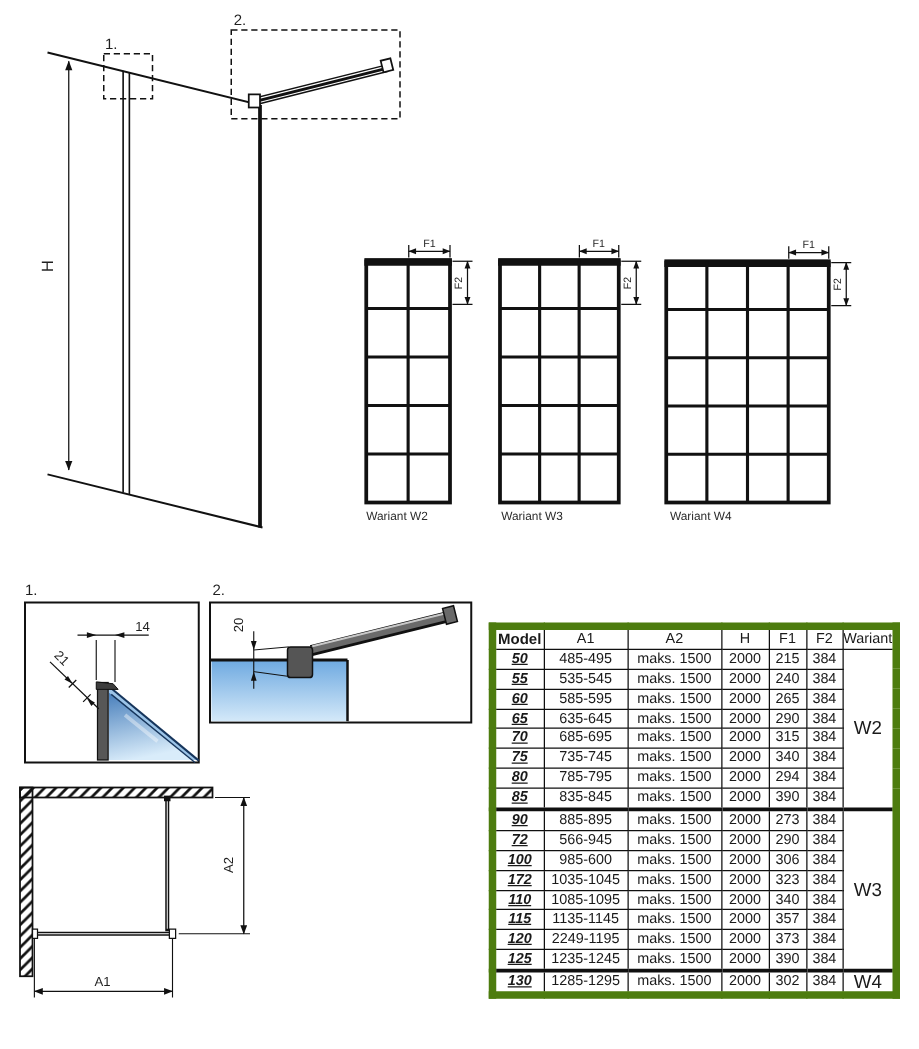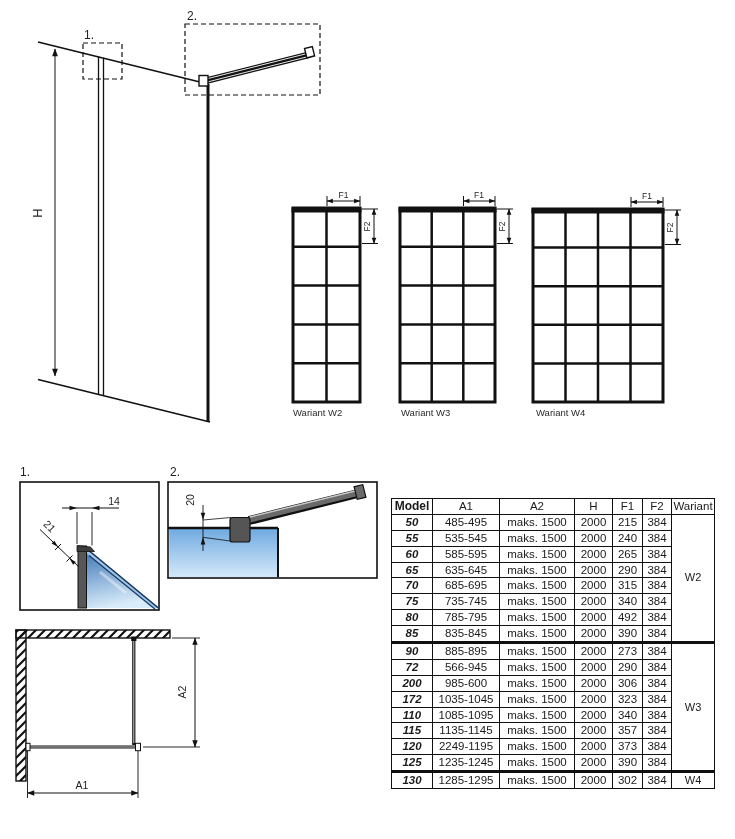--- a/index.html
+++ b/index.html
@@ -11,34 +11,34 @@
   svg { display:block; }
   svg text { fill:#1f1f1f; font-family:"Liberation Sans", sans-serif; }
   .lbl-callout { font-size:12px; }
   .lbl-dim   { font-size:10.5px; }
   .lbl-dim-s { font-size:8.5px; }
   .lbl-variant { font-size:9.5px; fill:#2b2b2b; }
 
   
   .spec-table {
     border-collapse:collapse; table-layout:fixed;
-    border:1px solid #4d7c0f;
+    border:6px solid #4d7c0f;
     font-size:11.5px;
   }
   .spec-table th, .spec-table td {
     border:1.8px solid #101010;
     text-align:center; vertical-align:middle;
     padding:0; height:14.9px; line-height:13px;
     overflow:hidden; white-space:nowrap;
   }
   .spec-table th { font-weight:normal; }
   .spec-table th.model-h { font-weight:bold; font-size:12px; }
-  .spec-table td.model-cell { font-weight:bold; font-style:italic; }
+  .spec-table td.model-cell { font-weight:bold; font-style:italic;text-decoration:underline; }
   .spec-table tr.group-start td { border-top:3px solid #101010; }
-  .spec-table td.wariant-cell { font-size:11px; }
+  .spec-table td.wariant-cell { font-size:15px; }
 </style>
 </head>
 <body>
 
 <svg class="abs" style="left:0;top:0" width="340" height="460" viewBox="0 0 340 460">
   <defs>
     <marker id="aP" viewBox="0 0 10 10" refX="9.5" refY="5" markerWidth="10" markerHeight="8" orient="auto-start-reverse" markerUnits="userSpaceOnUse">
       <path d="M0.5,1.4 L10,5 L0.5,8.6 z" fill="#111"></path>
     </marker>
   </defs>
@@ -346,21 +346,21 @@
         <td>maks. 1500</td>
         <td>2000</td>
         <td>340</td>
         <td>384</td>
       </tr>
       <tr>
         <td class="model-cell">80</td>
         <td>785-795</td>
         <td>maks. 1500</td>
         <td>2000</td>
-        <td>492</td>
+        <td>294</td>
         <td>384</td>
       </tr>
       <tr>
         <td class="model-cell">85</td>
         <td>835-845</td>
         <td>maks. 1500</td>
         <td>2000</td>
         <td>390</td>
         <td>384</td>
       </tr>
@@ -375,21 +375,21 @@
       </tr>
       <tr>
         <td class="model-cell">72</td>
         <td>566-945</td>
         <td>maks. 1500</td>
         <td>2000</td>
         <td>290</td>
         <td>384</td>
       </tr>
       <tr>
-        <td class="model-cell">200</td>
+        <td class="model-cell">100</td>
         <td>985-600</td>
         <td>maks. 1500</td>
         <td>2000</td>
         <td>306</td>
         <td>384</td>
       </tr>
       <tr>
         <td class="model-cell">172</td>
         <td>1035-1045</td>
         <td>maks. 1500</td>

